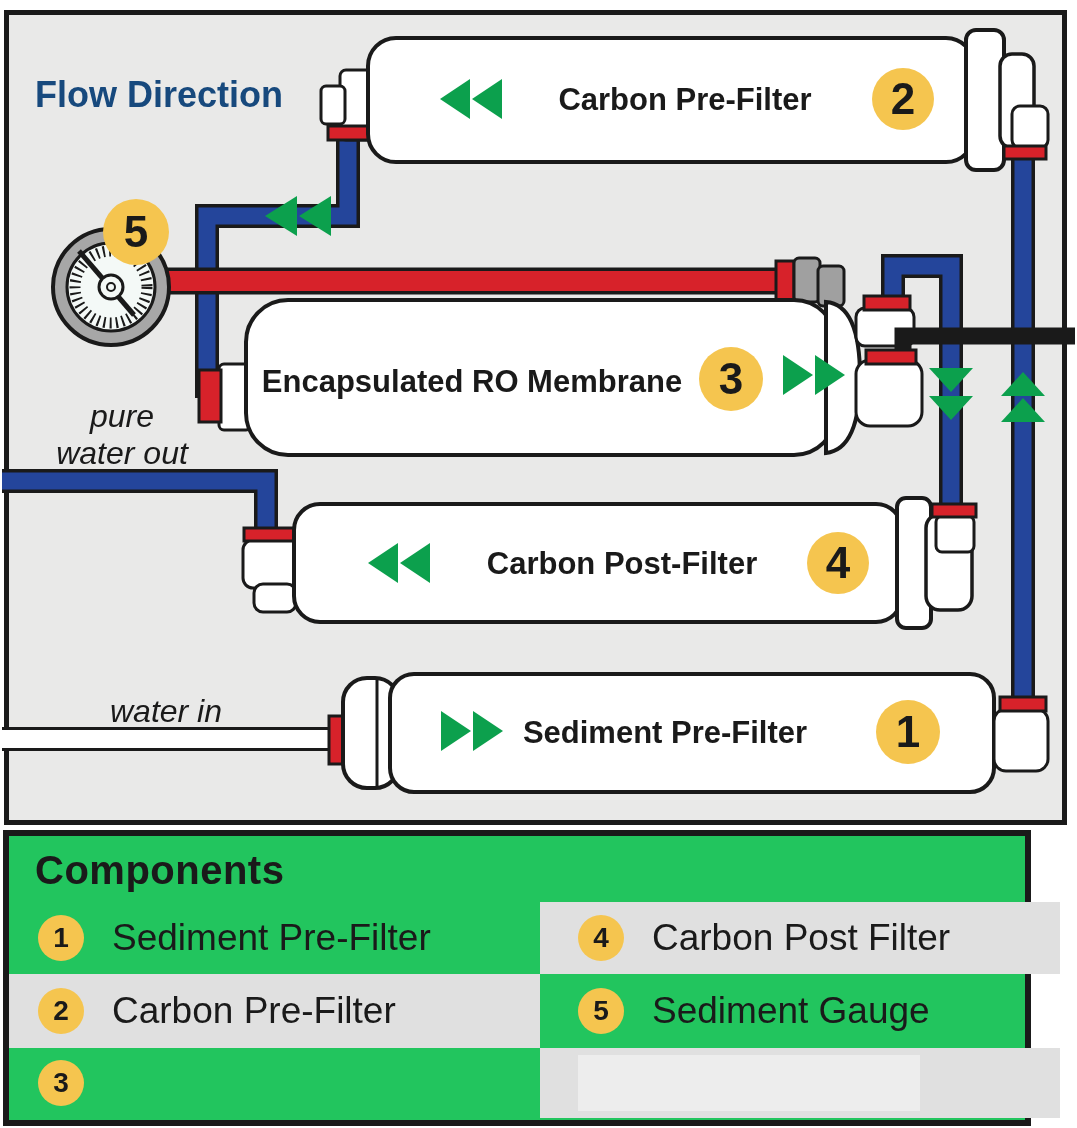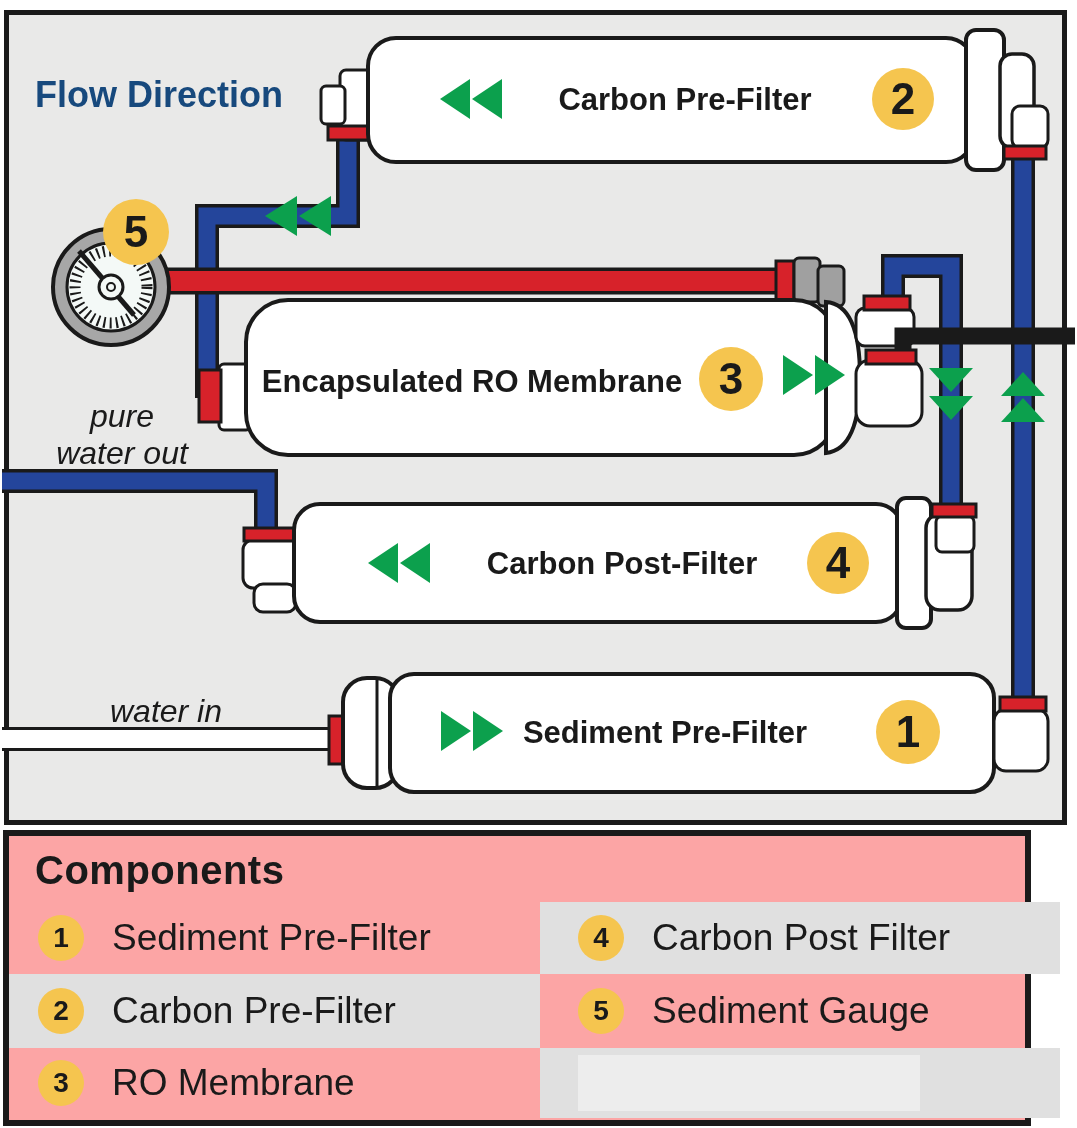--- a/index.html
+++ b/index.html
@@ -12,21 +12,21 @@
 
   
   .filter-lbl { font-family:"Liberation Sans",sans-serif; font-size:31px; font-weight:bold; fill:var(--line); }
   .badge-num  { font-family:"Liberation Sans",sans-serif; font-size:44px; font-weight:bold; fill:var(--line); }
   .title-txt  { font-family:"Liberation Sans",sans-serif; font-size:36px; font-weight:bold; fill:var(--title-navy); }
   .hand-txt   { font-family:"Liberation Sans",sans-serif; font-size:32px; font-style:italic; fill:var(--line); }
 
   
   .legend {
     position:absolute; left:3px; top:830px; width:1028px; height:296px;
-    background:#fca5a5; border:6px solid var(--line); box-sizing:border-box;
+    background:#22c55e; border:6px solid var(--line); box-sizing:border-box;
   }
   .legend-heading {
     position:absolute; left:26px; top:12px;
     font-size:40px; font-weight:bold; color:var(--line); letter-spacing:0.5px;
   }
   .cell {
     position:absolute; display:flex; align-items:center; box-sizing:border-box;
   }
   .cell.gray { background:var(--row-gray); }
   .c1 { left:0px;   top:66px;  width:531px; height:72px; padding-left:29px; }
@@ -200,21 +200,20 @@
     <div class="llabel">Sediment Pre-Filter</div>
   </div>
 
   <div class="cell c2 gray">
     <div class="lbadge">2</div>
     <div class="llabel">Carbon Pre-Filter</div>
   </div>
 
   <div class="cell c3">
     <div class="lbadge">3</div>
-    <div class="llabel">RO Membrane</div>
   </div>
 
   <div class="cell c4 gray">
     <div class="lbadge">4</div>
     <div class="llabel">Carbon Post Filter</div>
   </div>
 
   <div class="cell c5">
     <div class="lbadge">5</div>
     <div class="llabel">Sediment Gauge</div>

